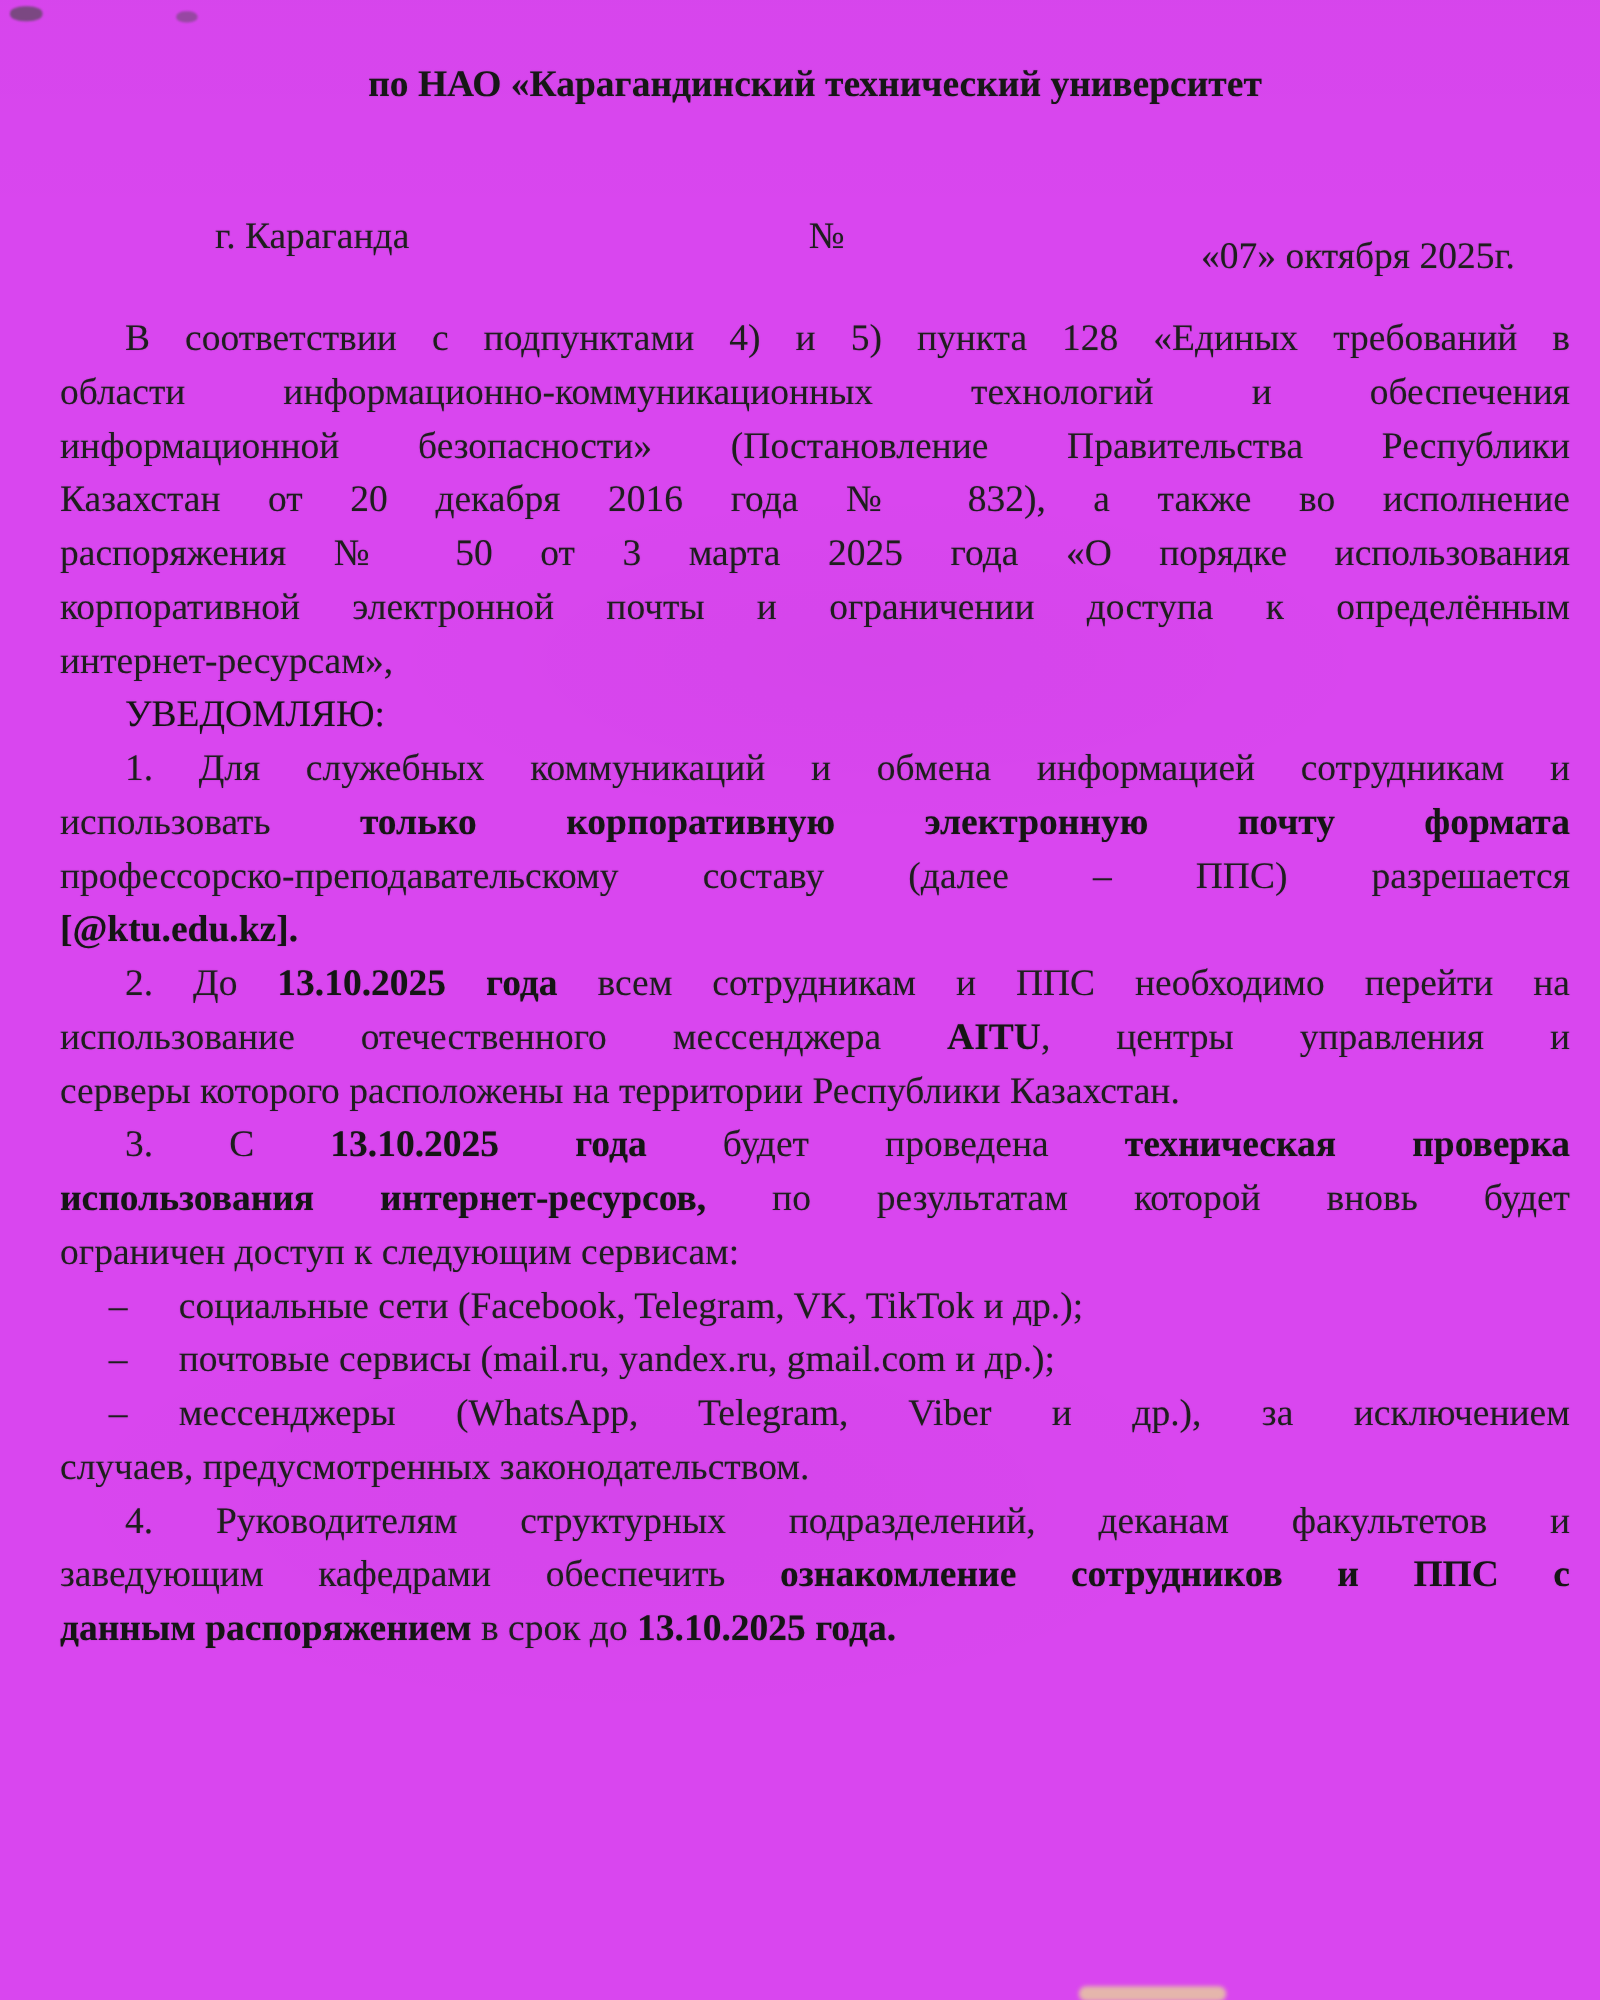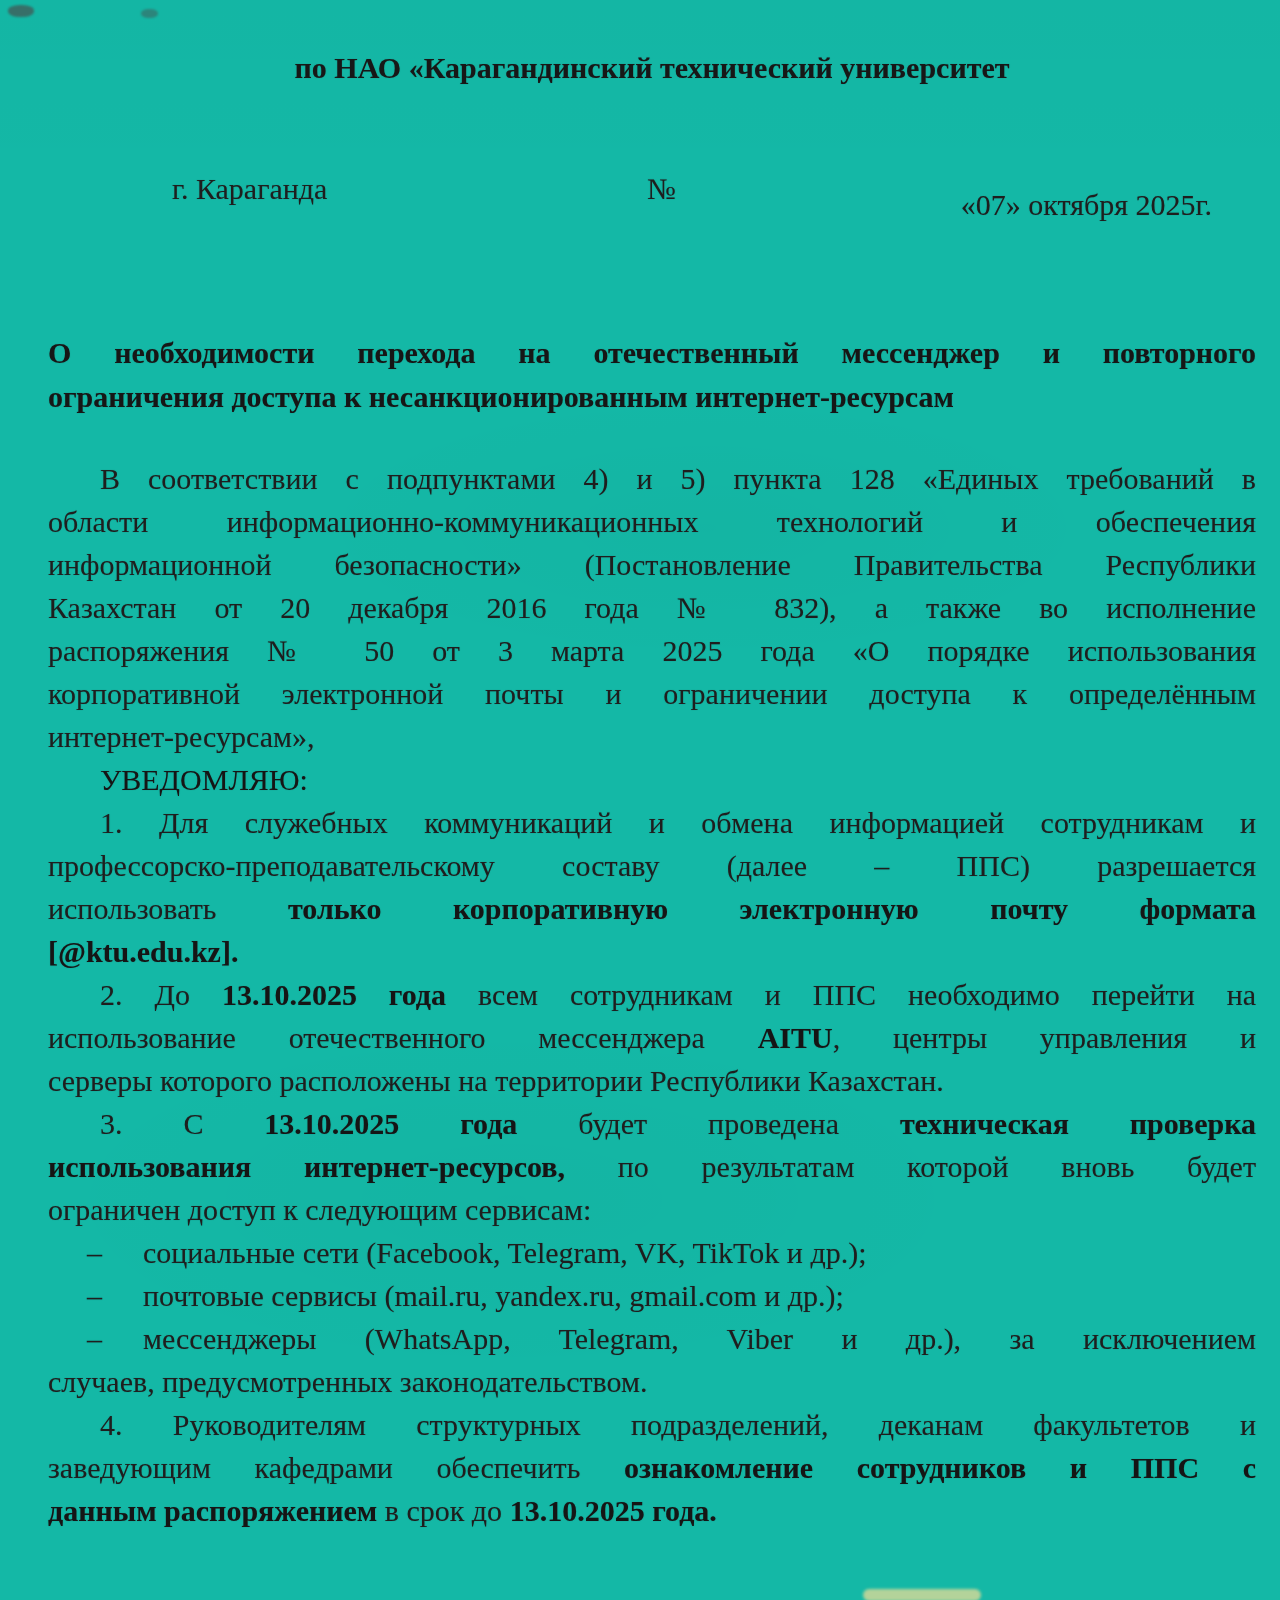--- a/index.html
+++ b/index.html
@@ -1,21 +1,21 @@
 <!DOCTYPE html>
 <html><head>
 <meta charset="utf-8">
 <style>
   html, body { margin: 0; padding: 0; background: #e9e9e9; }
   .page {
     position: relative;
     width: 1280px;
     height: 1600px;
     margin: 0 auto;
-    background: #14b8a6;
+    background: #d946ef;
     overflow: hidden;
     font-family: "Liberation Serif", "DejaVu Serif", serif;
     color: #1e1e1e;
     text-shadow: 0 0 1px rgba(45,45,45,0.38);
   }
   
   .page::before {
     content: "";
     position: absolute; inset: 0;
     background:
@@ -70,40 +70,36 @@
       <div class="line"><span>по НАО «Карагандинский технический университет</span></div>
     </div>
 
     <div class="meta">
       <span class="city">г. Караганда</span>
       <span class="num">№</span>
       <span class="date">«07» октября 2025г.</span>
       <span style="visibility:hidden">&nbsp;</span>
     </div>
 
-    <div class="title">
-      <div class="line jl"><span>О необходимости перехода на отечественный мессенджер и повторного</span></div>
-      <div class="line"><span>ограничения доступа к несанкционированным интернет-ресурсам</span></div>
-    </div>
 
     <div class="bodytext">
 
       <div class="line jl ind"><span>В соответствии с подпунктами 4) и 5) пункта 128 «Единых требований в</span></div>
       <div class="line jl"><span>области информационно-коммуникационных технологий и обеспечения</span></div>
       <div class="line jl"><span>информационной безопасности» (Постановление Правительства Республики</span></div>
       <div class="line jl"><span>Казахстан от 20 декабря 2016 года № 832), а также во исполнение</span></div>
       <div class="line jl"><span>распоряжения № 50 от 3 марта 2025 года «О порядке использования</span></div>
       <div class="line jl"><span>корпоративной электронной почты и ограничении доступа к определённым</span></div>
       <div class="line"><span>интернет-ресурсам»,</span></div>
 
       <div class="line heading ind"><span>УВЕДОМЛЯЮ:</span></div>
 
       <div class="line jl ind"><span>1. Для служебных коммуникаций и обмена информацией сотрудникам и</span></div>
+      <div class="line jl"><span>использовать</span> <span class="b">только корпоративную электронную почту формата</span></div>
       <div class="line jl"><span>профессорско-преподавательскому составу (далее – ППС) разрешается</span></div>
-      <div class="line jl"><span>использовать</span> <span class="b">только корпоративную электронную почту формата</span></div>
       <div class="line"><span class="b">[@ktu.edu.kz].</span></div>
 
       <div class="line jl ind"><span>2. До</span> <span class="b">13.10.2025 года</span> <span>всем сотрудникам и ППС необходимо перейти на</span></div>
       <div class="line jl"><span>использование отечественного мессенджера</span> <span class="b">AITU</span><span>, центры управления и</span></div>
       <div class="line"><span>серверы которого расположены на территории Республики Казахстан.</span></div>
 
       <div class="line jl ind"><span>3. С</span> <span class="b">13.10.2025 года</span> <span>будет проведена</span> <span class="b">техническая проверка</span></div>
       <div class="line jl"><span class="b">использования интернет-ресурсов,</span> <span>по результатам которой вновь будет</span></div>
       <div class="line"><span>ограничен доступ к следующим сервисам:</span></div>
 

